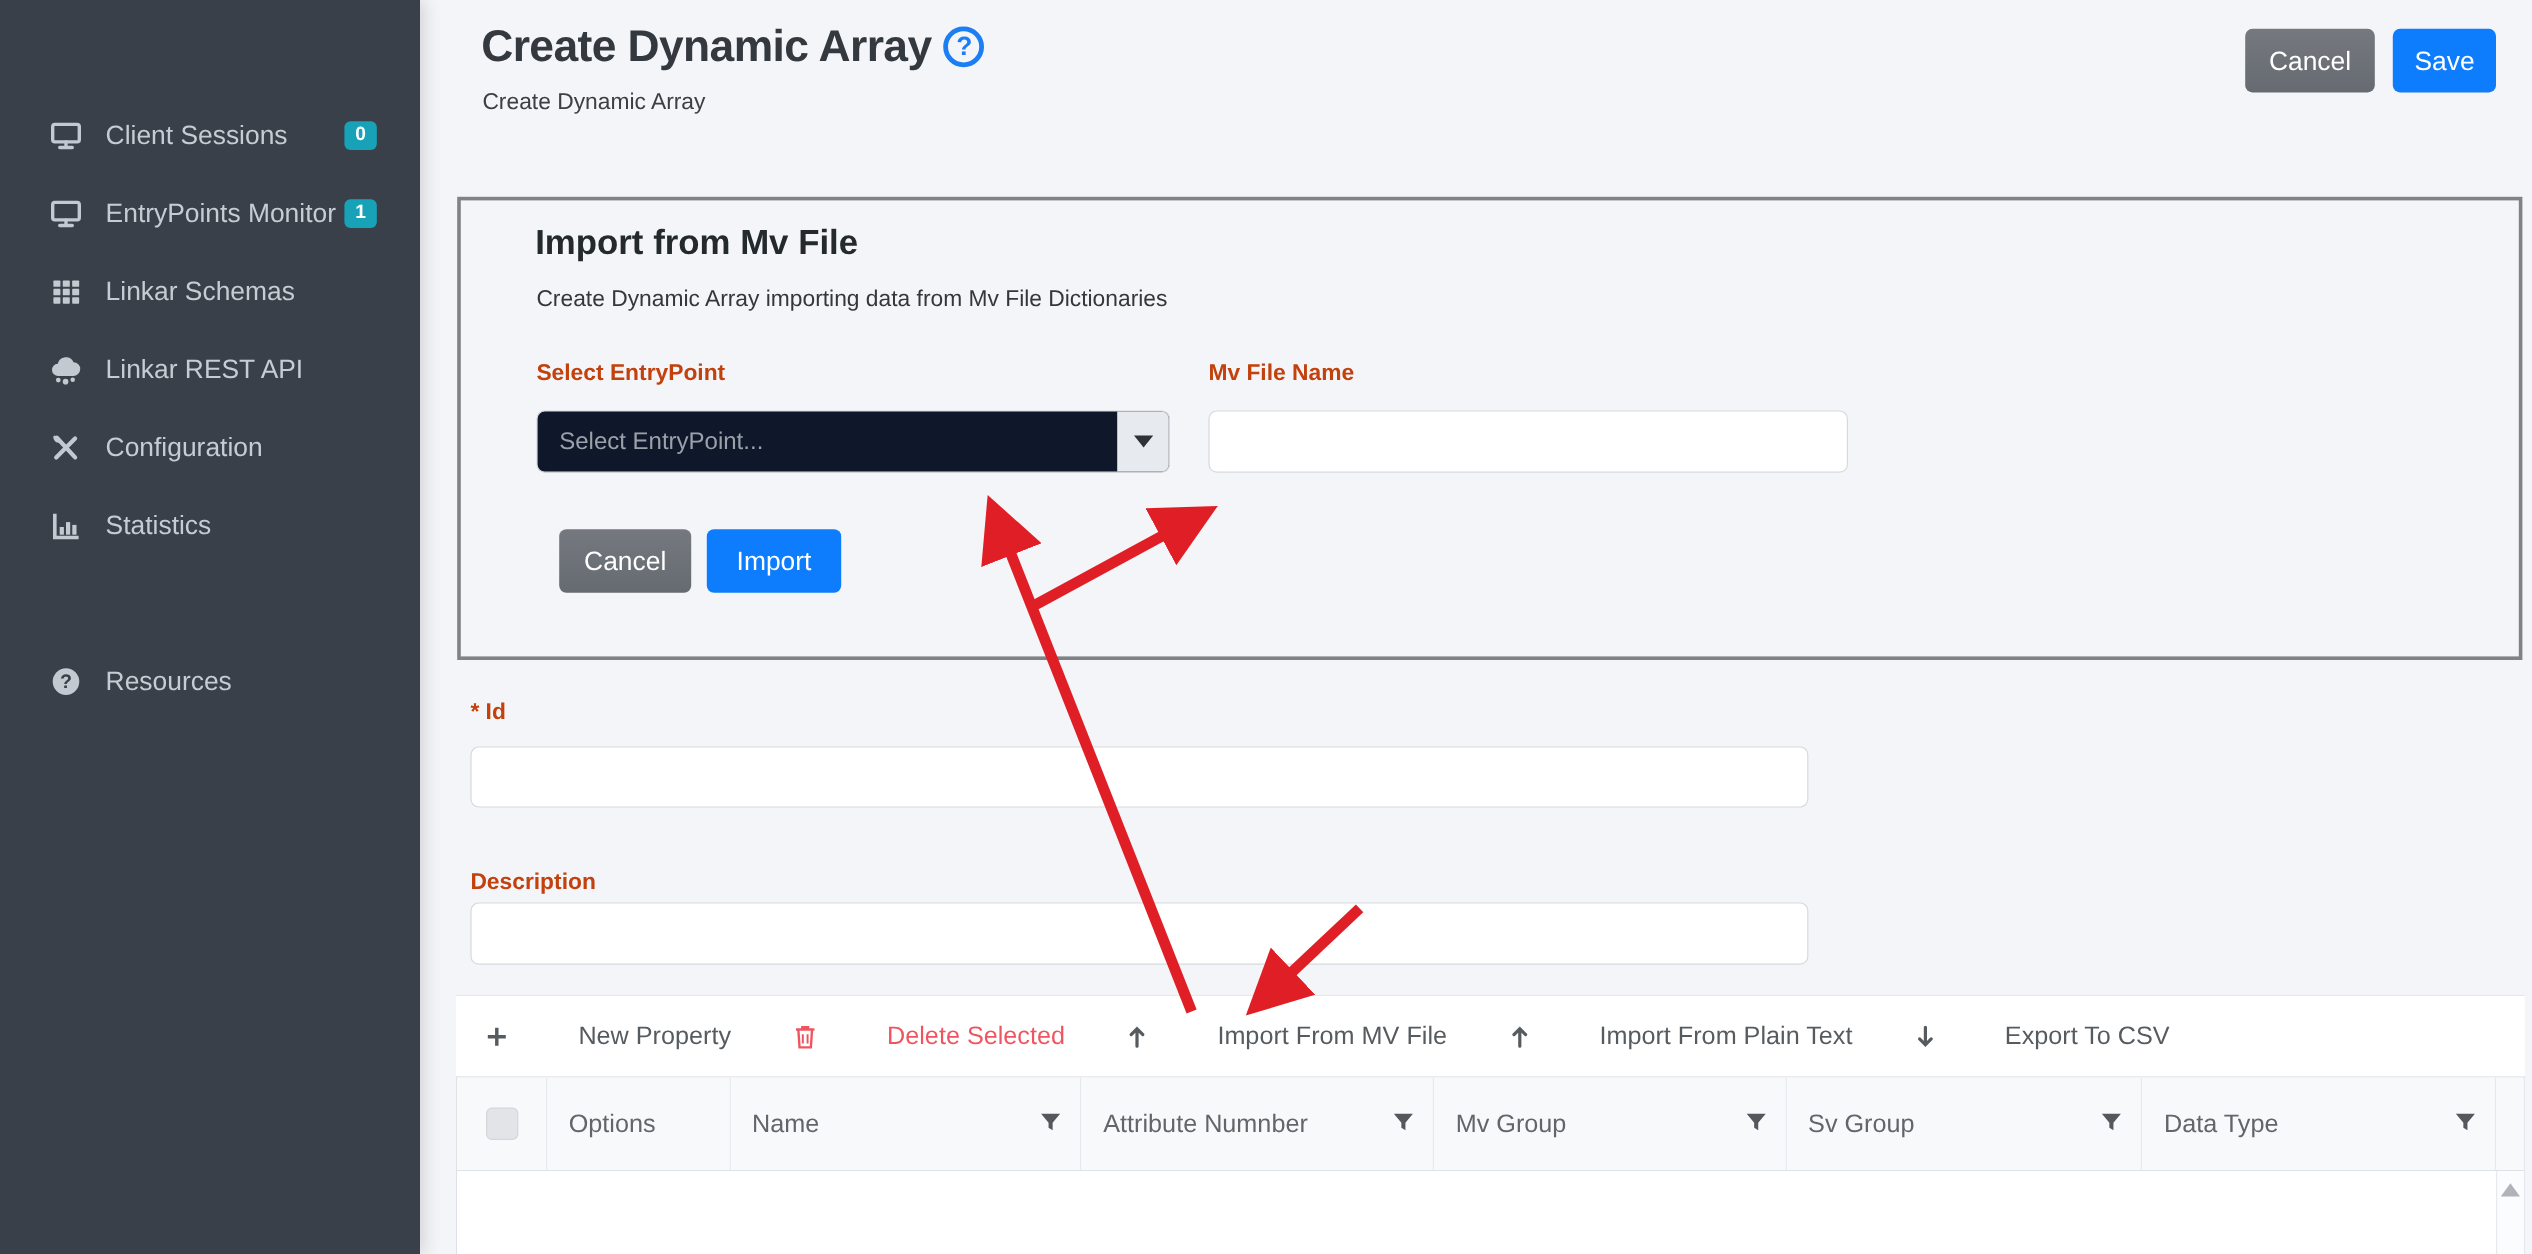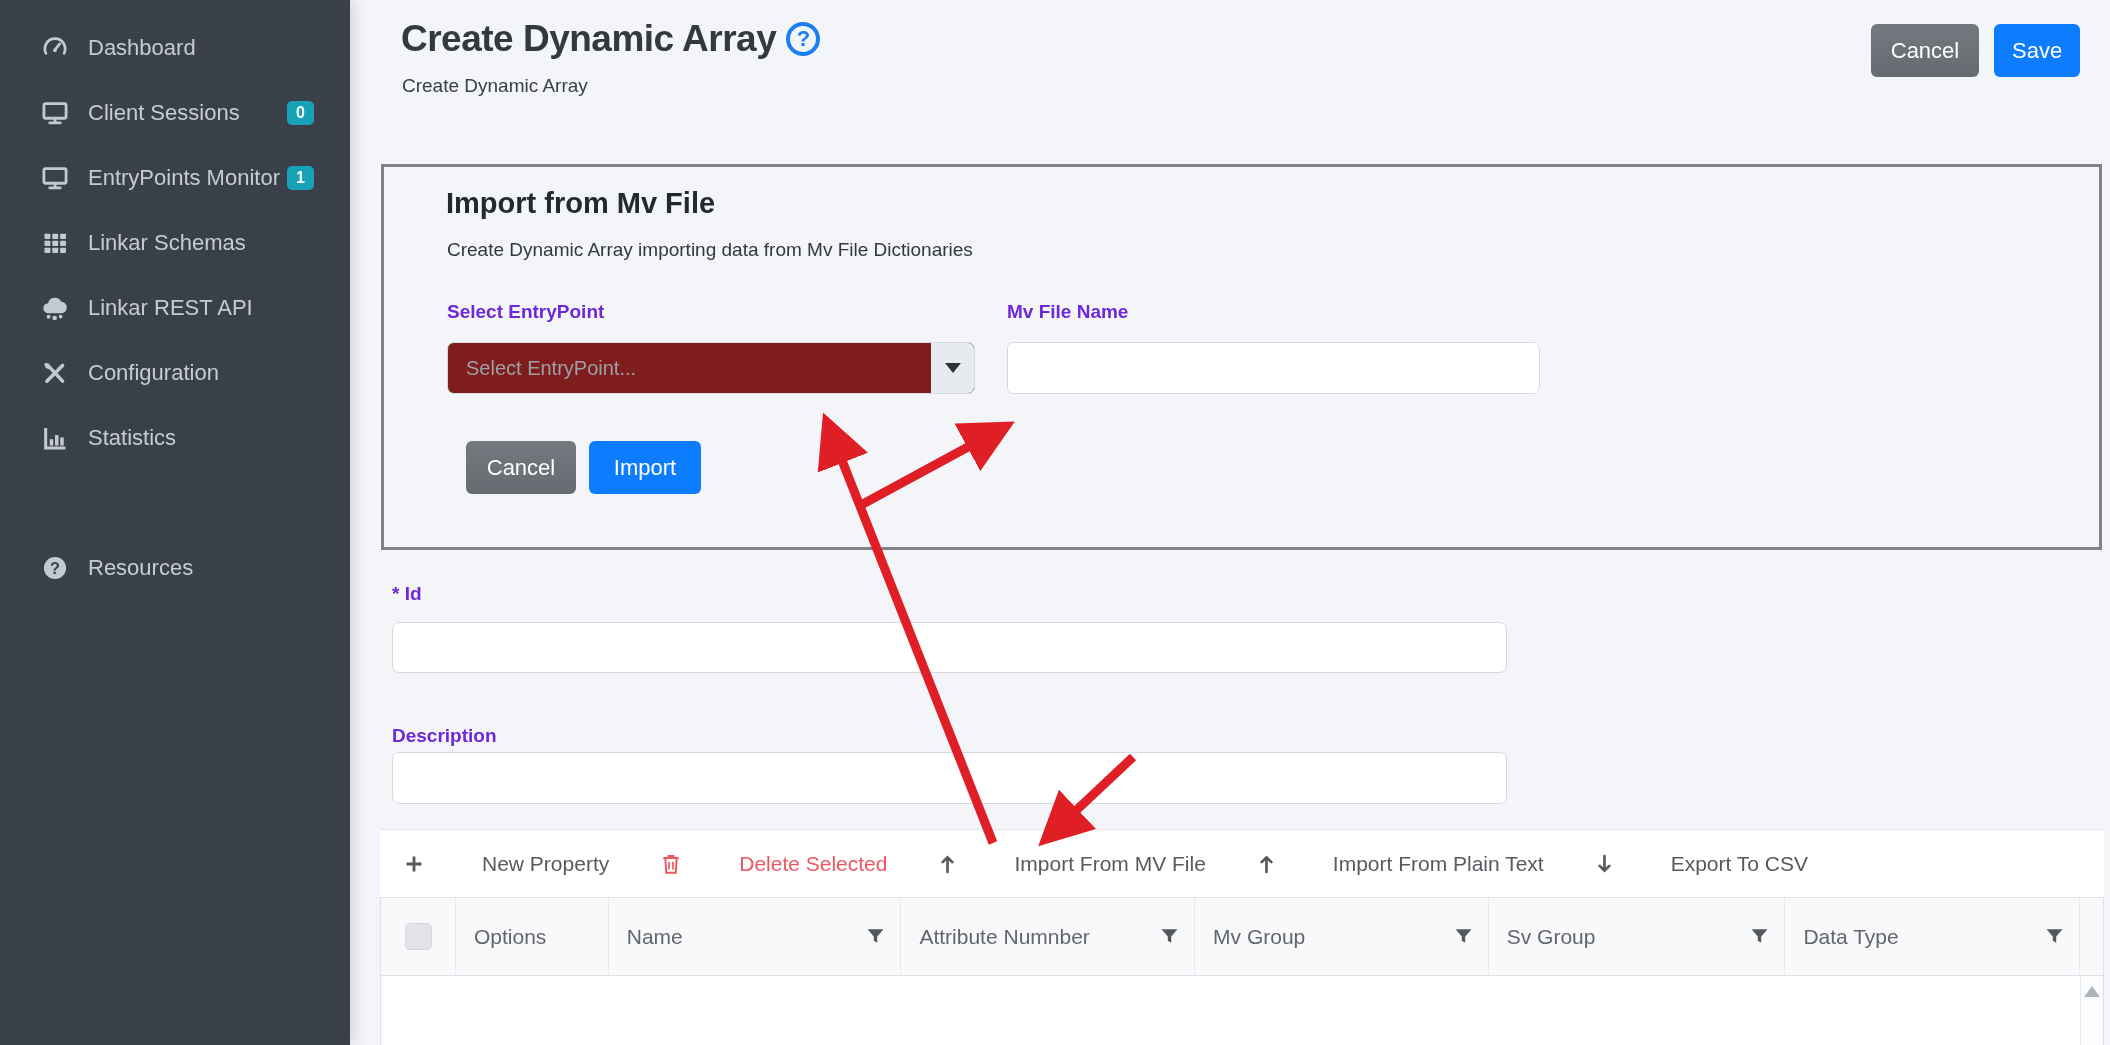--- a/index.html
+++ b/index.html
@@ -33,26 +33,26 @@
   .btn-gray { background:linear-gradient(#75797f,#666b71); }
   .btn-blue { background:#0d7dfd; }
   .top-cancel { position:absolute; left:1871px; top:24px; width:108px; }
   .top-save   { position:absolute; left:1994px; top:24px; width:86px; }
 
   
   .panel { position:absolute; left:381px; top:164px; width:1721px; height:386px;
            border:3px solid #808287; background:transparent; }
   .panel-title { position:absolute; left:62px; top:20px; font-size:29px; font-weight:bold; color:#24292e; }
   .panel-sub   { position:absolute; left:63px; top:72px; font-size:19px; color:#33383d; }
-  .field-label { position:absolute; font-size:19px; font-weight:bold; color:#6d28d9; }
+  .field-label { position:absolute; font-size:19px; font-weight:bold; color:#c2410c; }
   .lbl-entry { left:63px; top:134px; }
   .lbl-mvfile { left:623px; top:134px; }
 
   .dropdown { position:absolute; left:63px; top:175px; width:528px; height:52px;
-              background:#7f1d1d; border:1px solid #d6dade; border-radius:7px; cursor:pointer; }
+              background:#0f172a; border:1px solid #d6dade; border-radius:7px; cursor:pointer; }
   .dd-text { position:absolute; left:18px; top:0; line-height:50px; font-size:20px; color:#9aa1a8; }
   .dd-caret-box { position:absolute; right:0; top:0; width:43px; height:50px; background:#e7eaee;
                   border-radius:0 6px 6px 0; display:flex; align-items:center; justify-content:center; }
   .dd-caret { width:0; height:0; border-left:8px solid transparent; border-right:8px solid transparent;
               border-top:10px solid #2f3338; }
 
   .text-input { background:#fff; border:1px solid #d6dade; border-radius:7px;
                 font-size:20px; color:#2c3237; padding:0 16px; font-family:inherit; }
   .inp-mvfile { position:absolute; left:623px; top:175px; width:533px; height:52px; }
   .panel-cancel { position:absolute; left:82px; top:274px; width:110px; }
@@ -95,30 +95,20 @@
   .arrows { position:absolute; left:0; top:0; width:2110px; height:1045px;
             pointer-events:none; z-index:9; }
 </style>
 </head>
 <body>
 
 <div class="screen">
 
   <aside class="sidebar">
 
-    <div class="side-item" style="top:16px">
-      <span class="sicon">
-        <svg viewBox="0 0 24 24" fill="none" stroke="currentColor" stroke-width="2.4">
-          <path d="M4.2 16.5a8.7 8.7 0 1 1 15.6 0" stroke-linecap="round"></path>
-          <path d="M12 13.5 16 8.5" stroke-linecap="round"></path>
-          <circle cx="12" cy="14" r="1.6" fill="currentColor" stroke="none"></circle>
-        </svg>
-      </span>
-      <span class="slabel">Dashboard</span>
-    </div>
 
     <div class="side-item" style="top:81px">
       <span class="sicon">
         <svg viewBox="0 0 24 24" fill="none" stroke="currentColor" stroke-width="2.4">
           <rect x="2.5" y="4" width="19" height="12.5" rx="1.5"></rect>
           <path d="M12 16.5v3.2M7.5 20.5h9" stroke-linecap="round"></path>
         </svg>
       </span>
       <span class="slabel">Client Sessions</span>
       <span class="sbadge">0</span>

